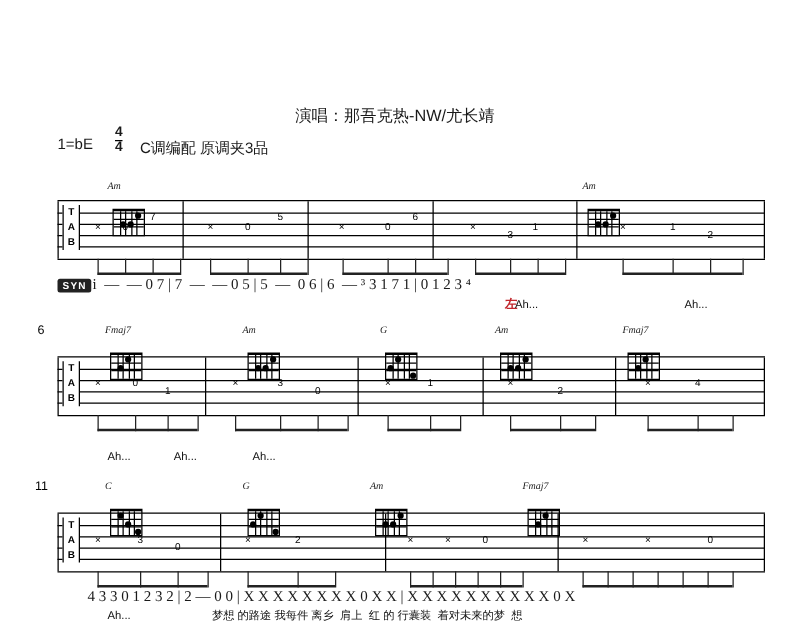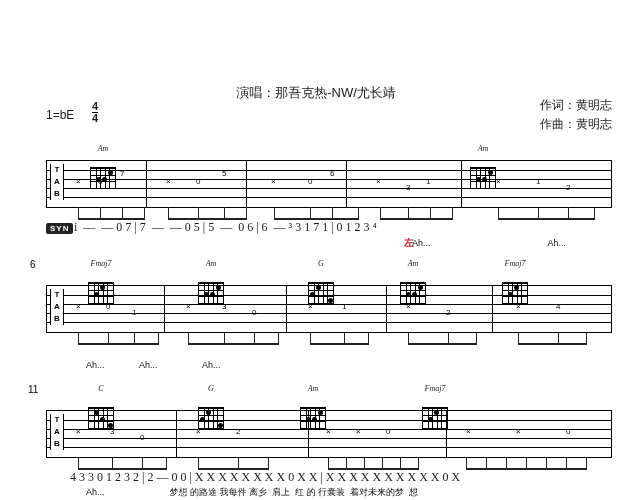--- a/index.html
+++ b/index.html
@@ -78,21 +78,21 @@
   }
 
   
   .stems{position:absolute;left:0;right:0;bottom:-12px;height:14px;}
   .stem{position:absolute;bottom:0;width:1px;height:13px;background:#222;}
   .beam{position:absolute;height:2px;background:#222;}
 
   
   .chordbox{position:absolute;width:34px;}
   .chordbox .cname{
-    font-size:8px;text-align:center;line-height:9px;margin-bottom:14px;
+    font-size:8px;line-height:9px;margin-bottom:14px;
     font-family:"Liberation Serif", serif;font-style:italic;
   }
   .grid{
     position:relative;width:26px;height:22px;margin:0 auto;
     border:1px solid #000;border-top:2px solid #000;
     box-sizing:border-box;
     background:
       linear-gradient(#000,#000) left 20% top 0 / 1px 100% no-repeat,
       linear-gradient(#000,#000) left 40% top 0 / 1px 100% no-repeat,
       linear-gradient(#000,#000) left 60% top 0 / 1px 100% no-repeat,
@@ -124,30 +124,27 @@
   }
   .fretx{position:absolute;font-size:8px;color:#000;}
 </style>
 </head>
 <body>
 
 <div class="sheet">
 
   <div class="subtitle">演唱：那吾克热-NW/尤长靖</div>
 
-  <div class="credits">
-    <div>作词：黄明志</div>
-    <div>作曲：黄明志</div>
-  </div>
 
   <div class="keyline">1=bE</div>
   <div class="timesig">
     <span class="num">4</span>
     <span class="den">4</span>
   </div>
+  <div class="arrng">C调编配  原调夹3品</div>
 
   <div class="system" style="top:160px;">
 
     <div class="chordbox" style="left:40px;top:-16px;">
       <div class="cname">Am</div>
       <div class="grid">
         <span class="dot" style="left:17px;top:1px;"></span>
         <span class="dot" style="left:11px;top:8px;"></span>
         <span class="dot" style="left:5px;top:8px;"></span>
       </div>

